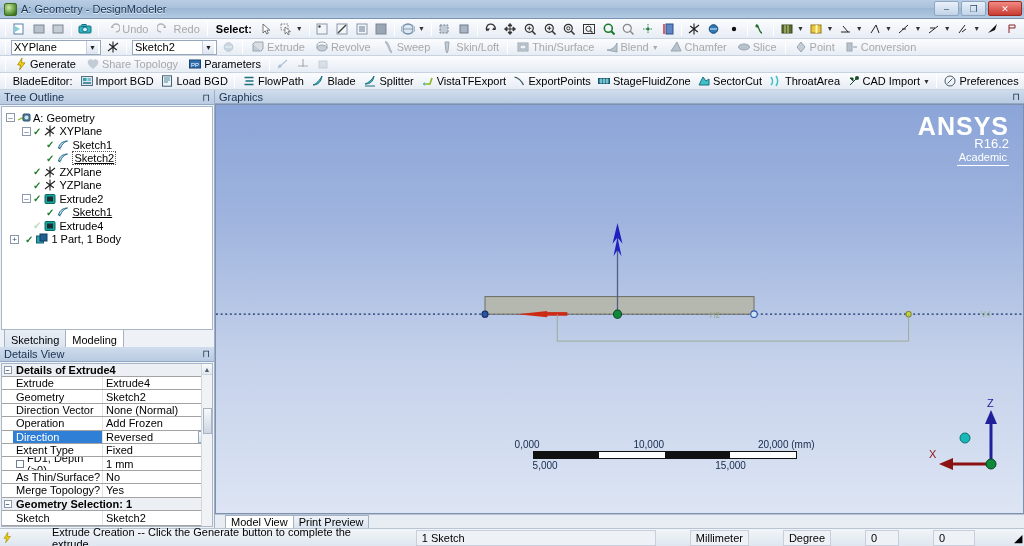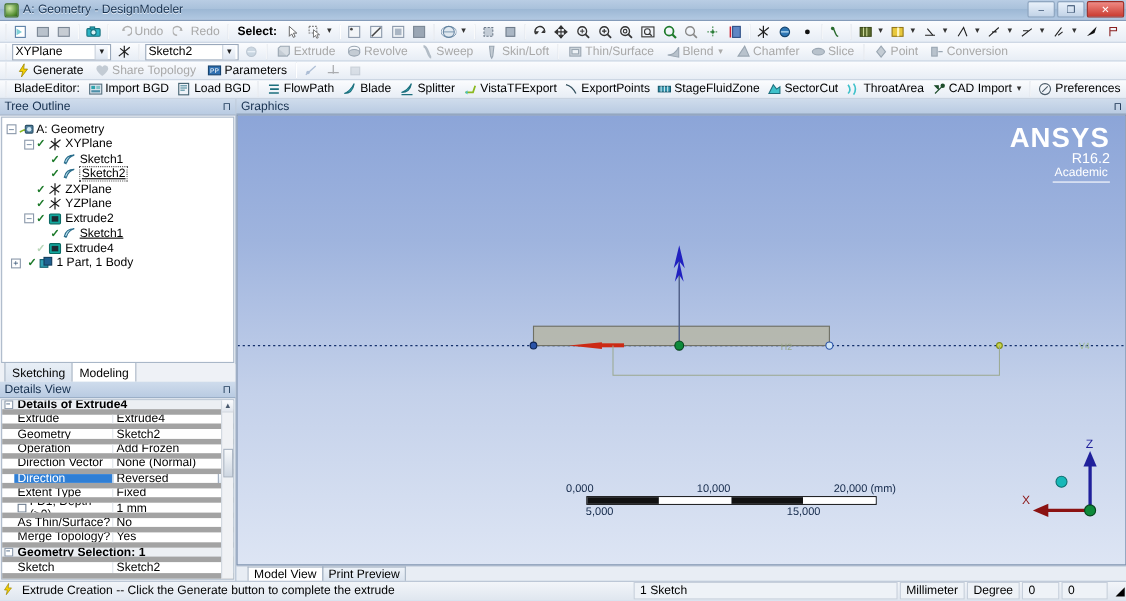--- a/index.html
+++ b/index.html
@@ -101,21 +101,21 @@
   .tlbl.ul{ text-decoration:underline; }
 
   .tabstrip{ height:16px; flex:0 0 16px; display:flex; align-items:flex-end; padding-left:4px;
              background:#eef1f6; }
   .tabi{ font-size:11px; padding:12px 6px 1px 6px; border:1px solid #a6b3c4; border-bottom:none;
          background:linear-gradient(180deg,#eef3f9,#dbe4ef); margin-right:-1px; }
   .tabi.active{ background:#fff; }
 
   .details{ flex:0 0 auto; display:flex; flex-direction:column; }
   .dtable{ background:#fff; border:1px solid #a9b7c8; margin:1px; position:relative; }
-  .drow{ display:flex; height:13.4px; font-size:11px; border-bottom:5px solid #a3a3a3; }
+  .drow{ display:flex; height:13.4px; font-size:11px; border-bottom:1px solid #a3a3a3; }
   .dcat{ background:#eceff3; font-weight:bold; }
   .dcat .dk{ font-weight:bold; }
   .dexp{ width:11px; flex:0 0 11px; display:flex; align-items:center; justify-content:center; }
   .dexp i{ width:8px;height:8px;border:1px solid #8a98aa;background:#fff;font-style:normal;
            font-size:7px; line-height:6px; text-align:center; color:#2b4a6e; }
   .dk{ width:90px; flex:0 0 90px; padding-left:3px; display:flex; align-items:center;
        border-right:1px solid #dfe4ea; overflow:hidden; }
   .dv{ flex:1; padding-left:3px; display:flex; align-items:center; overflow:hidden; }
   .drow.sel .dk{ background:#2f7fd6; color:#fff; }
   .dv .ddarrow{ margin-left:auto; width:13px; height:12px; border:1px solid #9aa8bb;
@@ -148,23 +148,23 @@
   .ansys-logo .a3{ font-size:11px; line-height:13px; border-bottom:1px solid #fff; display:inline-block; padding:0 2px 1px 2px;}
 
   .vtabs{ height:14px; flex:0 0 14px; display:flex; align-items:flex-end; padding-left:10px;
           background:#e8edf4; border-top:1px solid #b7c3d3; }
   .vtab{ font-size:11px; padding:0px 5px; border:1px solid #a6b3c4; border-bottom:none;
          background:linear-gradient(180deg,#eef3f9,#dbe4ef); margin-right:-1px; }
   .vtab.active{ background:#fff; }
 
   
   .statusbar{
-    height:18px; flex:0 0 18px; display:flex; align-items:flex-start;
+    height:18px; flex:0 0 18px; display:flex; align-items:flex-end;
     background:linear-gradient(180deg,#f2f5f9,#dfe6ef);
-    border-top:1px solid #b9c4d3; font-size:11px;
+    border-top:1px solid #b9c4d3; font-size:11px;gap:32px;
   }
   .scell{ height:16px; display:flex; align-items:center; padding:0 5px;
           border:1px solid #c6cfdb; margin:0 1px; background:#eef2f7; }
   .scell.msg{ flex:1; border:none; background:transparent; }
   .sicon{ width:14px; text-align:center; }
 </style>
 </head>
 <body>
 
 <div class="app">
@@ -945,28 +945,28 @@
           </div>
 
           <div class="drow">
             <span class="dexp"></span>
             <span class="dk">Geometry</span>
             <span class="dv">Sketch2</span>
           </div>
 
           <div class="drow">
             <span class="dexp"></span>
+            <span class="dk">Direction Vector</span>
+            <span class="dv">None (Normal)</span>
+          </div>
+
+          <div class="drow">
+            <span class="dexp"></span>
             <span class="dk">Operation</span>
             <span class="dv">Add Frozen</span>
-          </div>
-
-          <div class="drow">
-            <span class="dexp"></span>
-            <span class="dk">Direction Vector</span>
-            <span class="dv">None (Normal)</span>
           </div>
 
           <div class="drow sel">
             <span class="dexp"></span>
             <span class="dk">Direction</span>
             <span class="dv">
               <span>Reversed</span>
               <span class="ddarrow">▼</span>
             </span>
           </div>

